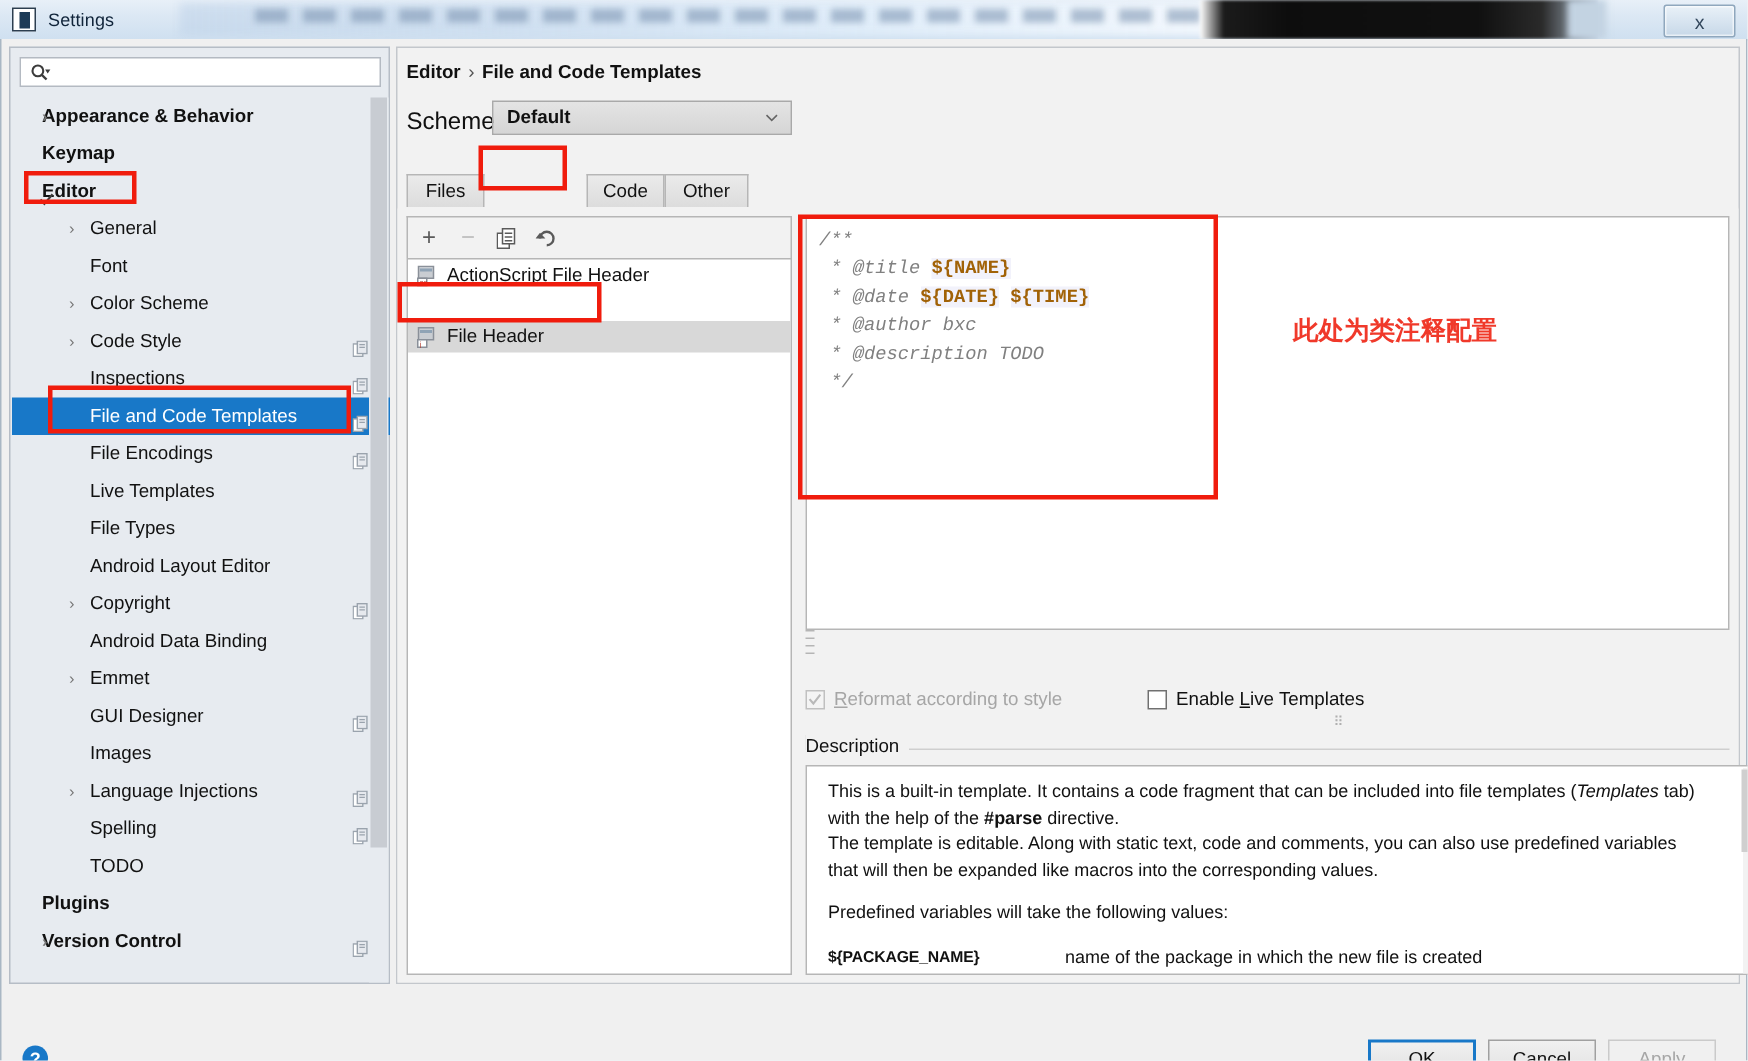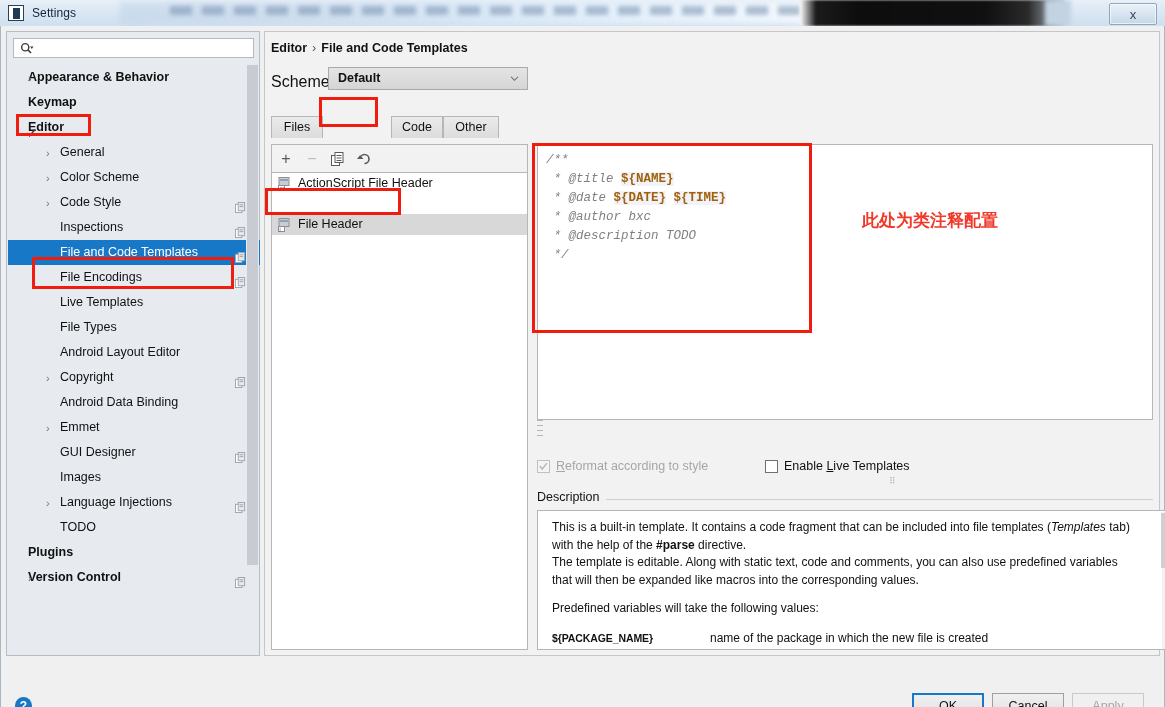--- a/index.html
+++ b/index.html
@@ -275,20 +275,21 @@
           <polygon points="13,5 17,5 15,8" fill="#3c3c3c" transform="translate(-1.5,0)"></polygon>
         </svg>
       </div>
       <div class="tree" id="tree">
           <div class="trow lvl0"><span class="arrow a0">›</span><span>Appearance &amp; Behavior</span></div>
           <div class="trow lvl0"><span>Keymap</span></div>
           <div class="trow lvl0"><span class="chk"><svg viewBox="0 0 10 10" width="10" height="10">
                 <polyline points="1,5 3.6,8 9,1.5" fill="none" stroke="#3c3c3c" stroke-width="1.4"></polyline>
               </svg></span><span>Editor</span></div>
           <div class="trow lvl1"><span class="arrow a1">›</span><span>General</span></div>
+          <div class="trow lvl1"><span>Font</span></div>
           <div class="trow lvl1"><span class="arrow a1">›</span><span>Color Scheme</span></div>
           <div class="trow lvl1"><span class="arrow a1">›</span><span>Code Style</span><span class="copyicon"><svg viewBox="0 0 12 12" width="11" height="11">
                 <rect x="0.5" y="2.5" width="7" height="9" fill="#fff" stroke="#9aa3ad"></rect>
                 <rect x="3.5" y="0.5" width="7" height="9" fill="#e6e9ee" stroke="#9aa3ad"></rect>
                 <line x1="5" y1="3" x2="9" y2="3" stroke="#9aa3ad"></line>
                 <line x1="5" y1="5" x2="9" y2="5" stroke="#9aa3ad"></line>
               </svg></span></div>
           <div class="trow lvl1"><span>Inspections</span><span class="copyicon"><svg viewBox="0 0 12 12" width="11" height="11">
                 <rect x="0.5" y="2.5" width="7" height="9" fill="#fff" stroke="#9aa3ad"></rect>
                 <rect x="3.5" y="0.5" width="7" height="9" fill="#e6e9ee" stroke="#9aa3ad"></rect>
@@ -319,20 +320,26 @@
           <div class="trow lvl1"><span>Android Data Binding</span></div>
           <div class="trow lvl1"><span class="arrow a1">›</span><span>Emmet</span></div>
           <div class="trow lvl1"><span>GUI Designer</span><span class="copyicon"><svg viewBox="0 0 12 12" width="11" height="11">
                 <rect x="0.5" y="2.5" width="7" height="9" fill="#fff" stroke="#9aa3ad"></rect>
                 <rect x="3.5" y="0.5" width="7" height="9" fill="#e6e9ee" stroke="#9aa3ad"></rect>
                 <line x1="5" y1="3" x2="9" y2="3" stroke="#9aa3ad"></line>
                 <line x1="5" y1="5" x2="9" y2="5" stroke="#9aa3ad"></line>
               </svg></span></div>
           <div class="trow lvl1"><span>Images</span></div>
           <div class="trow lvl1"><span class="arrow a1">›</span><span>Language Injections</span><span class="copyicon"><svg viewBox="0 0 12 12" width="11" height="11">
+                <rect x="0.5" y="2.5" width="7" height="9" fill="#fff" stroke="#9aa3ad"></rect>
+                <rect x="3.5" y="0.5" width="7" height="9" fill="#e6e9ee" stroke="#9aa3ad"></rect>
+                <line x1="5" y1="3" x2="9" y2="3" stroke="#9aa3ad"></line>
+                <line x1="5" y1="5" x2="9" y2="5" stroke="#9aa3ad"></line>
+              </svg></span></div>
+          <div class="trow lvl1"><span>Spelling</span><span class="copyicon"><svg viewBox="0 0 12 12" width="11" height="11">
                 <rect x="0.5" y="2.5" width="7" height="9" fill="#fff" stroke="#9aa3ad"></rect>
                 <rect x="3.5" y="0.5" width="7" height="9" fill="#e6e9ee" stroke="#9aa3ad"></rect>
                 <line x1="5" y1="3" x2="9" y2="3" stroke="#9aa3ad"></line>
                 <line x1="5" y1="5" x2="9" y2="5" stroke="#9aa3ad"></line>
               </svg></span></div>
           <div class="trow lvl1"><span>TODO</span></div>
           <div class="trow lvl0"><span>Plugins</span></div>
           <div class="trow lvl0"><span class="arrow a0">›</span><span>Version Control</span><span class="copyicon"><svg viewBox="0 0 12 12" width="11" height="11">
                 <rect x="0.5" y="2.5" width="7" height="9" fill="#fff" stroke="#9aa3ad"></rect>
                 <rect x="3.5" y="0.5" width="7" height="9" fill="#e6e9ee" stroke="#9aa3ad"></rect>

